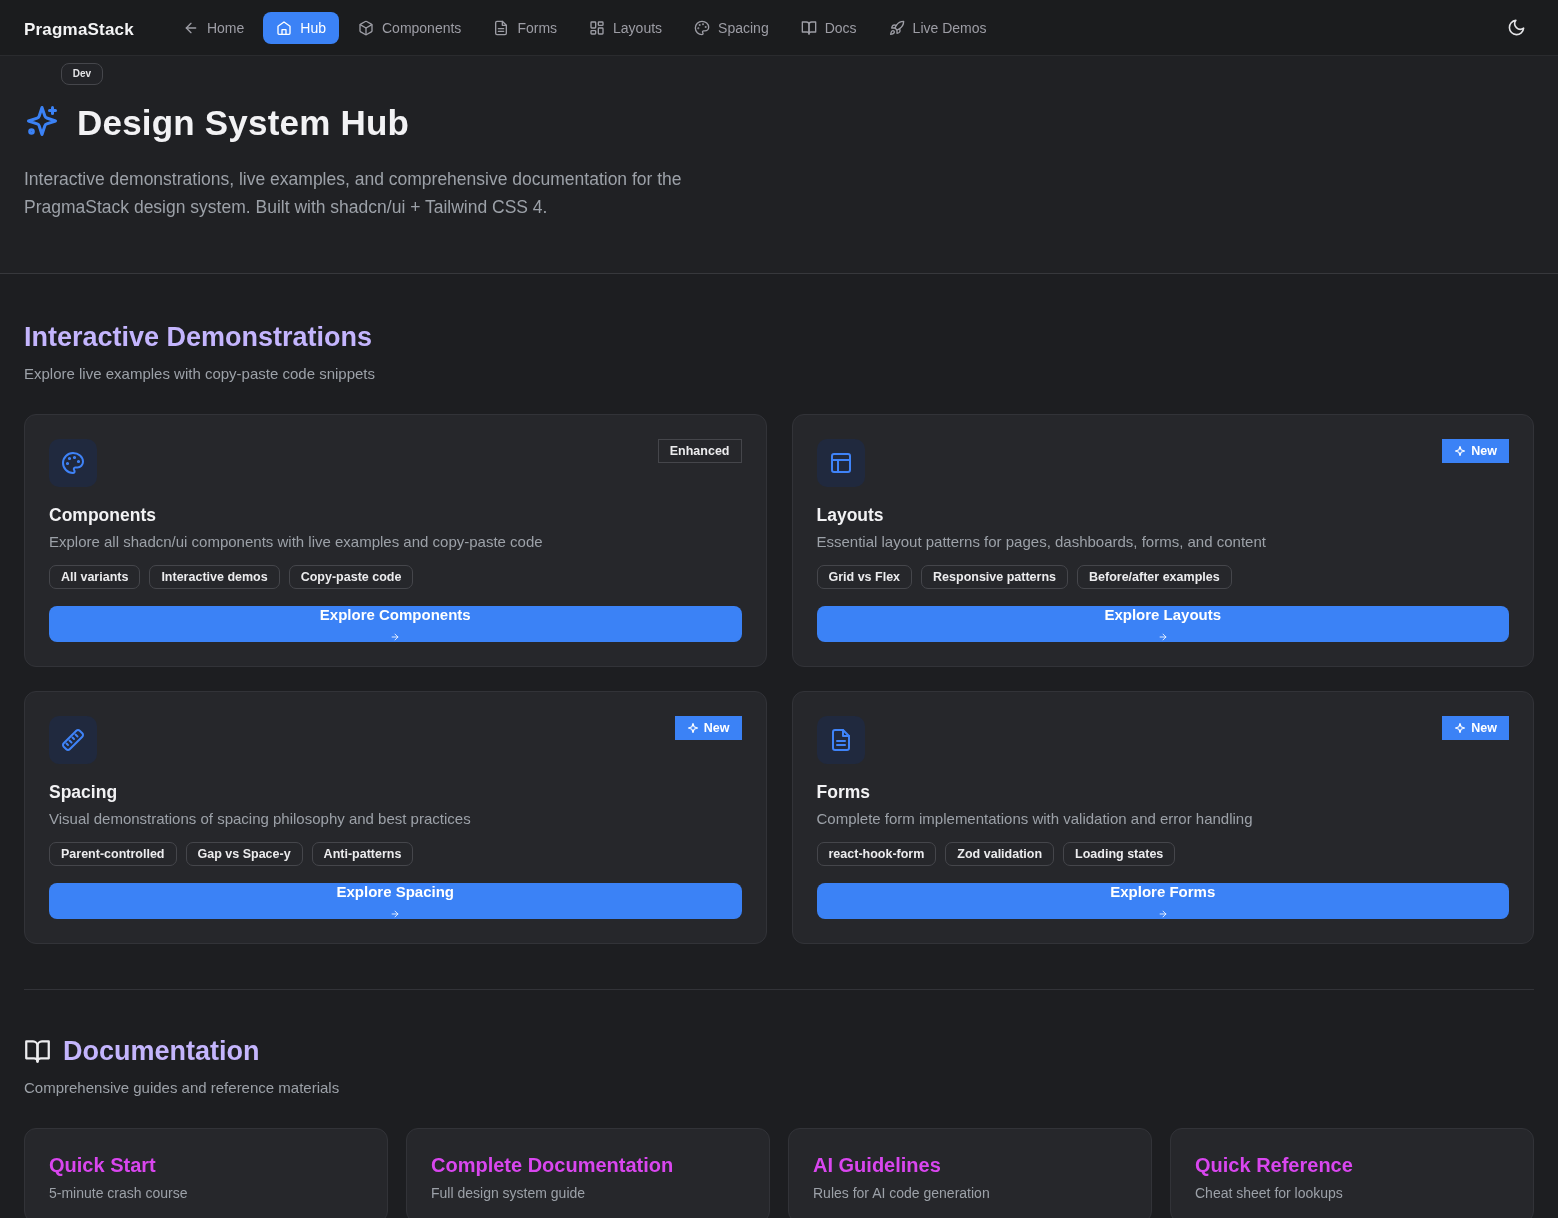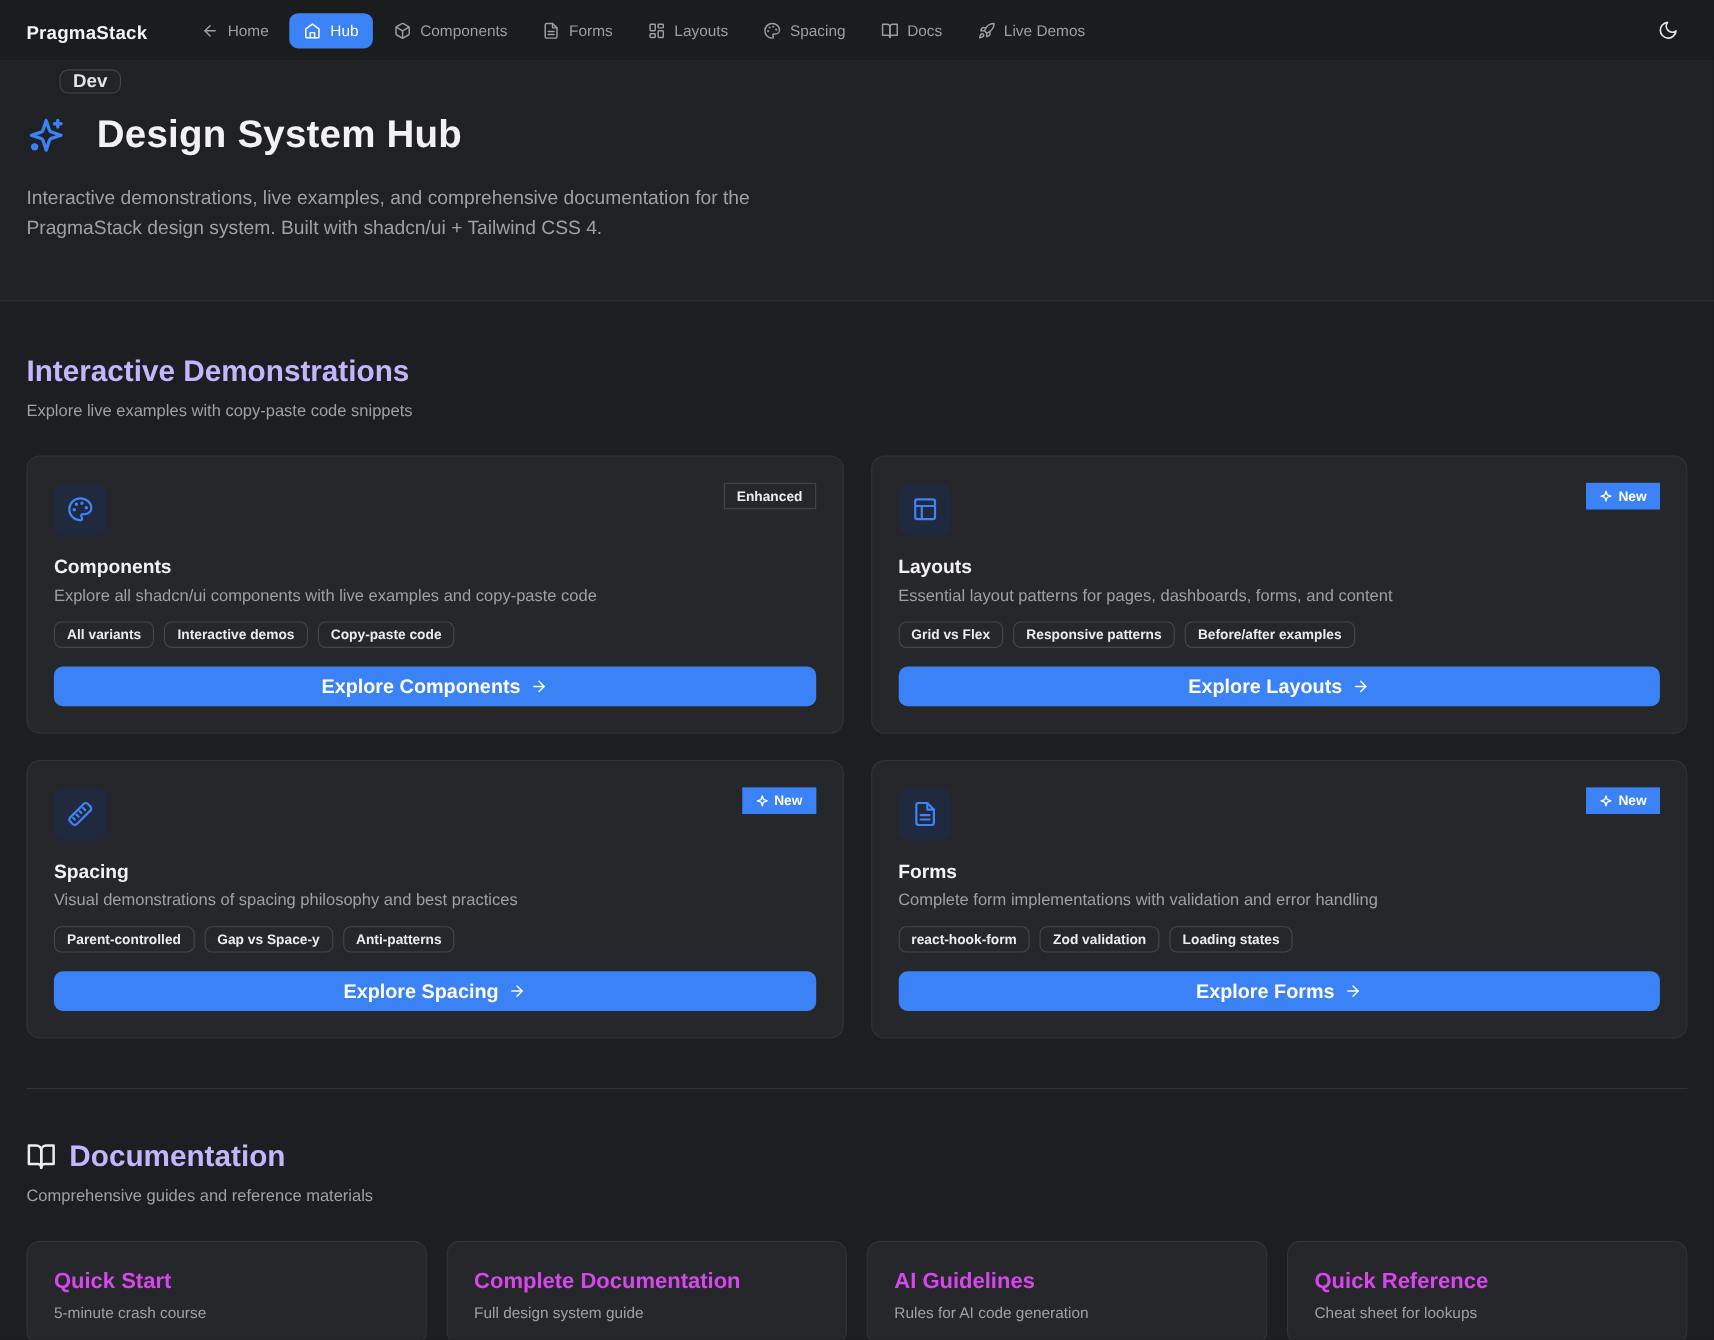--- a/index.html
+++ b/index.html
@@ -15,21 +15,21 @@
   
   .header {
     height:56px; background:#1b1c1e;
     display:flex; align-items:center;
     padding:0 24px;
     border-bottom:1px solid #2a2b2e;
   }
   .brand { display:flex; align-items:center; gap:23px;flex-direction:column; }
   .brand-name { font-size:17px; font-weight:bold; color:#f4f4f5; letter-spacing:.2px; }
   .env-badge {
-    margin-left:6px; font-size:17px; font-weight:bold; color:#e4e4e7;
+    margin-left:6px; font-size:10px; font-weight:bold; color:#e4e4e7;
     border:1px solid #45464b; background:#232428;
     padding:3px 11px; border-radius:8px; line-height:14px;
   }
   .nav { display:flex; align-items:center; gap:6px; margin-left:36px; }
   .nav-item {
     display:flex; align-items:center; gap:8px;
     padding:8px 13px; border-radius:8px;
     color:#9d9da5; font-size:14px; cursor:pointer; text-decoration:none;
     white-space:nowrap;
   }
@@ -40,21 +40,21 @@
     margin-left:auto; width:36px; height:36px; border:none; background:transparent;
     display:flex; align-items:center; justify-content:center; border-radius:8px; cursor:pointer;
   }
 
   
   .hero {
     background:#202124;
     border-bottom:1px solid #37383c;
     padding:47px 24px 52px 24px;
   }
-  .hero-title-row { display:flex; align-items:center; gap:28px; }
+  .hero-title-row { display:flex; align-items:flex-start; gap:17px; }
   .hero-title { font-size:35px; font-weight:bold; color:#f2f2f4; letter-spacing:.2px; }
   .hero-sub {
     margin-top:22px; max-width:745px;
     font-size:17.5px; line-height:28px; color:#9ca1a8;
   }
 
   
   .main { background:#1d1e21; padding:48px 24px 0 24px; }
   .section-heading { font-size:27px; font-weight:bold; color:#c4b5fd; display:flex; align-items:center; gap:12px; }
   .section-sub { margin-top:12px; font-size:15px; color:#9ca1a8; }
@@ -84,22 +84,22 @@
   .tags { margin-top:auto; display:flex; gap:9px; }
   .tag {
     font-size:12.5px; font-weight:bold; color:#ececee;
     border:1px solid #45464b; border-radius:7px; padding:4px 11px; line-height:14px;
     white-space:nowrap;
   }
   .cta {
     margin-top:17px; height:36px; width:100%;
     background:#3b82f6; color:#ffffff; border:none; border-radius:8px;
     font-family:"Liberation Sans", sans-serif;
-    font-size:18px; font-weight:600; cursor:pointer;
-    display:flex; align-items:center; justify-content:center; gap:9px;
+    font-size:15px; font-weight:600; cursor:pointer;
+    display:flex; align-items:center; justify-content:center; gap:9px;flex-direction:column;
   }
 
   .divider { border:none; border-top:1px solid #323338; margin:45px 0 0 0; }
 
   .docs-section { padding-top:46px; }
   .doc-grid {
     margin-top:32px;
     display:grid; grid-template-columns:repeat(4, 1fr); gap:18px;
   }
   .doc-card {

